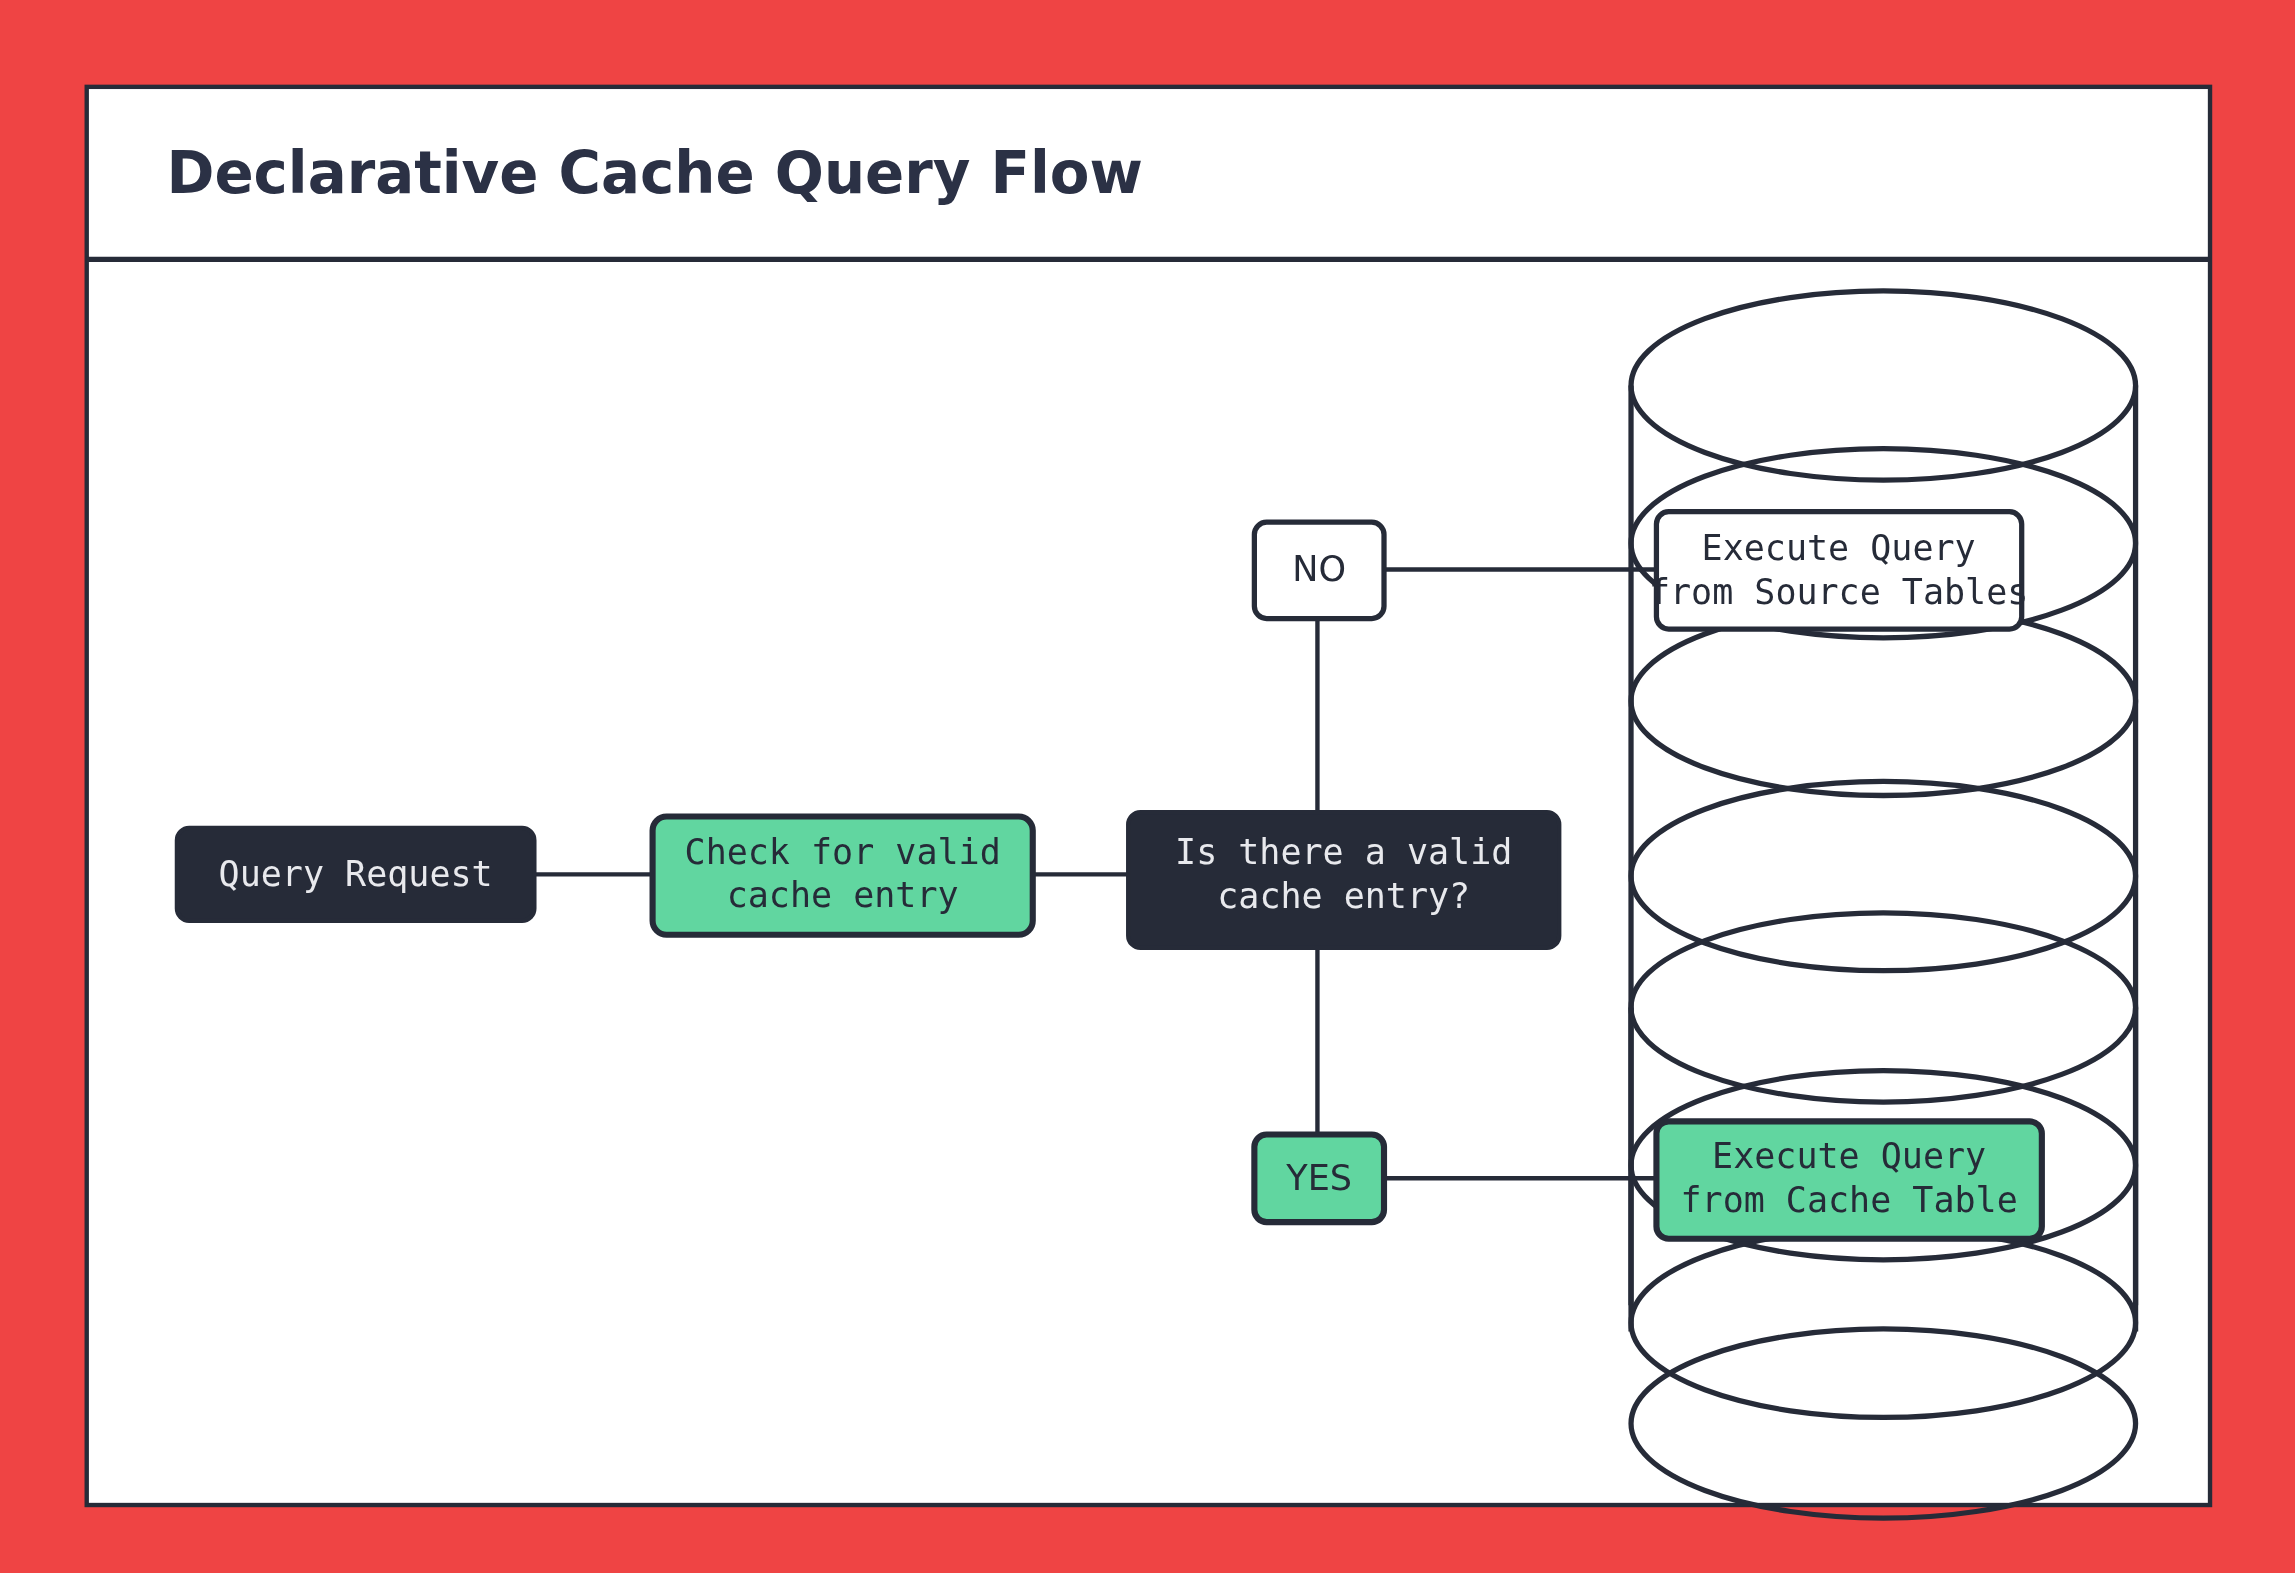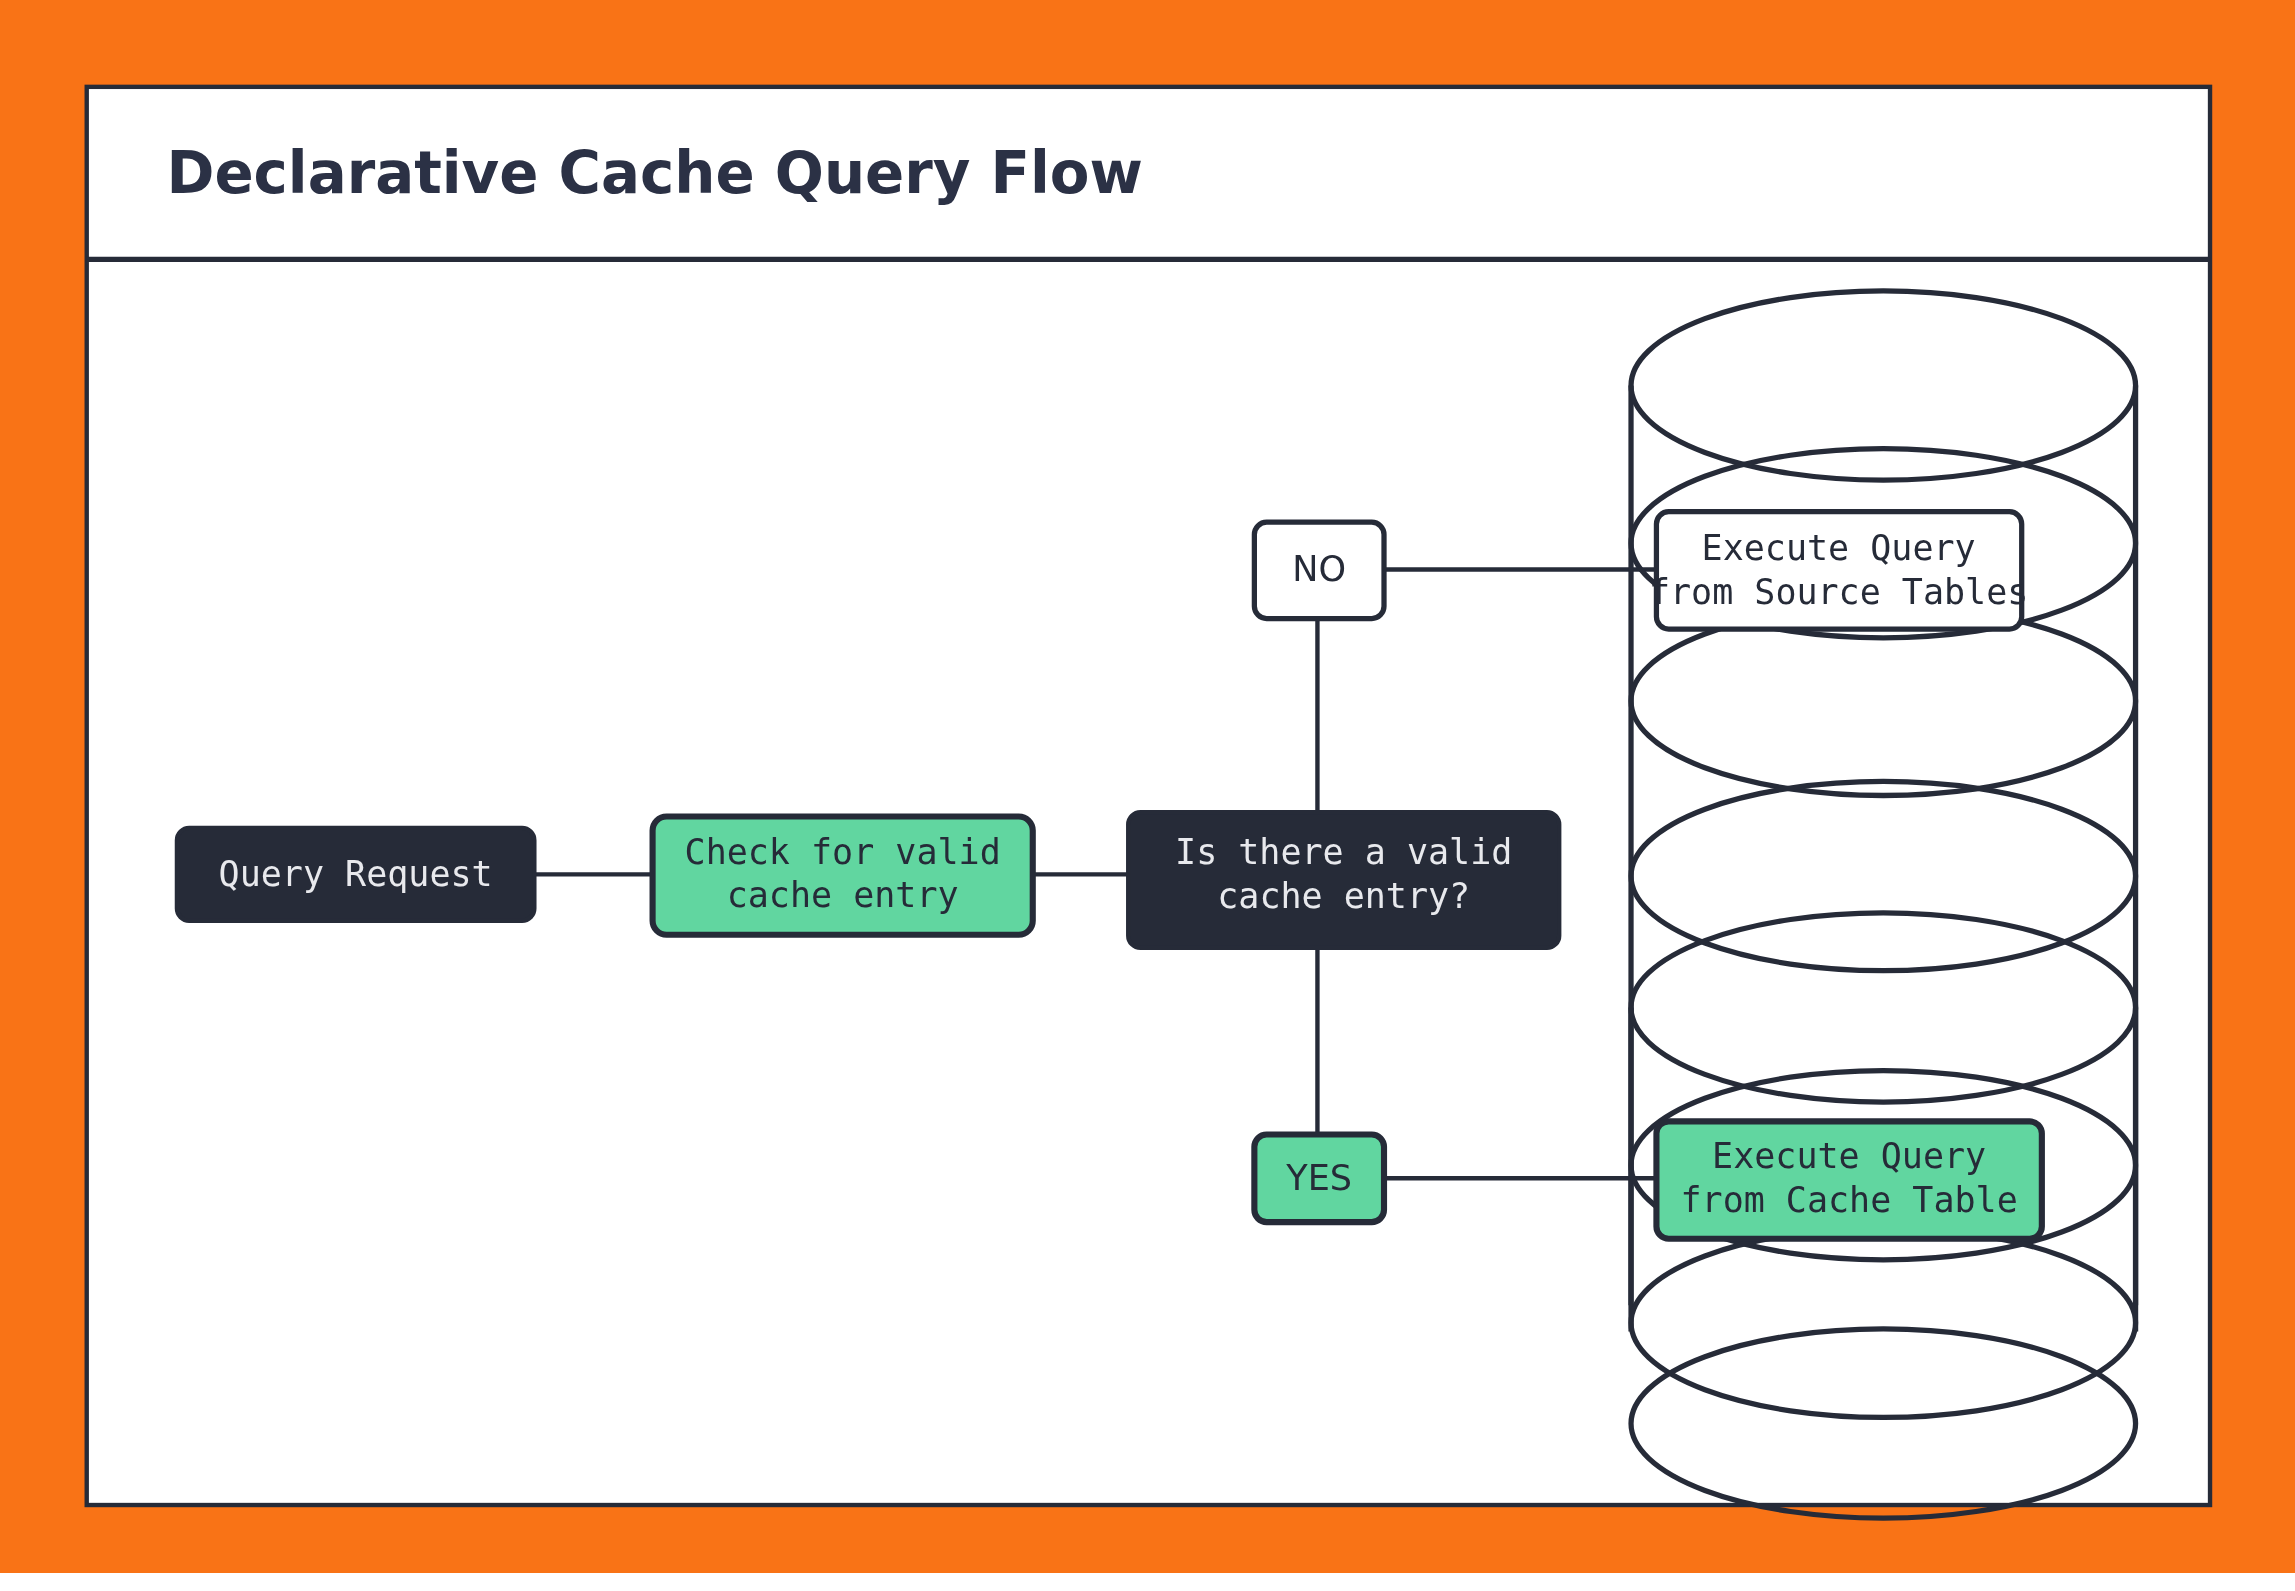--- a/index.html
+++ b/index.html
@@ -10,21 +10,21 @@
   body {
     width: 2295px;
     height: 1591px;
     font-family: "Liberation Sans", sans-serif;
     overflow: hidden;
   }
   #stage {
     position: relative;
     width: 2295px;
     height: 1573px;
-    background: #f97316;
+    background: #ef4444;
   }
   #diagram-svg {
     position: absolute;
     left: 0;
     top: 0;
     width: 2295px;
     height: 1591px;
   }
   .frame-rect {
     fill: #ffffff;

